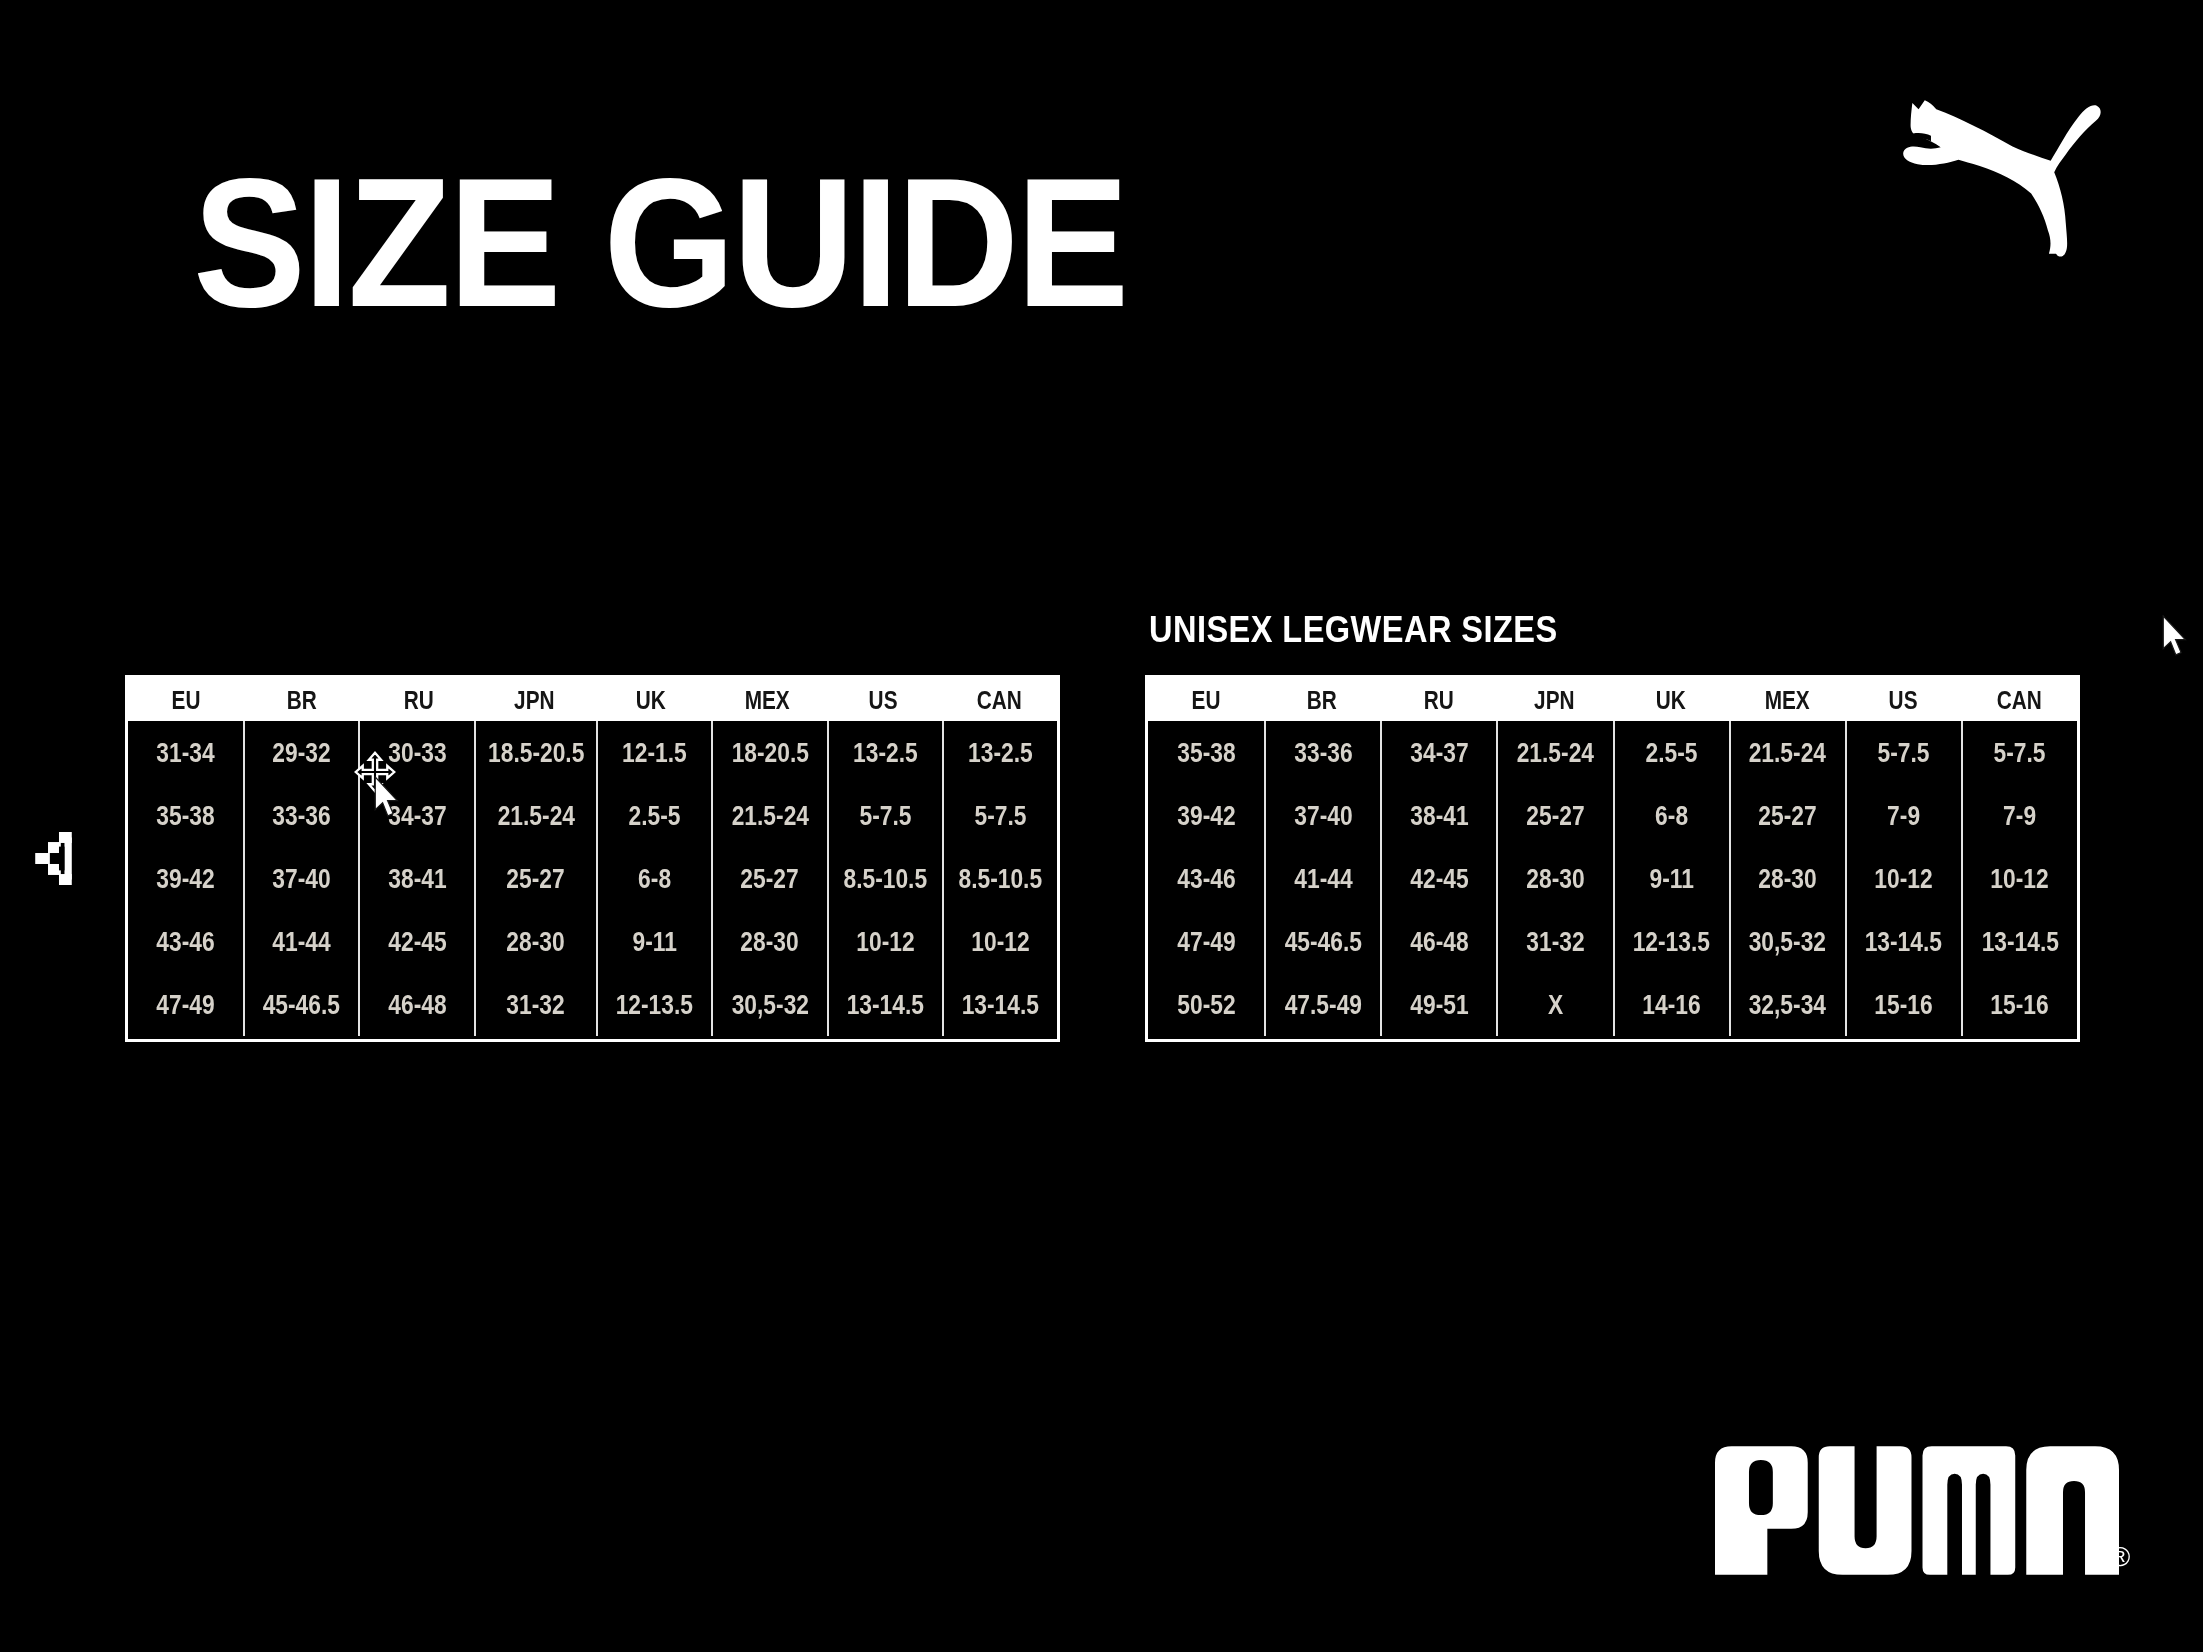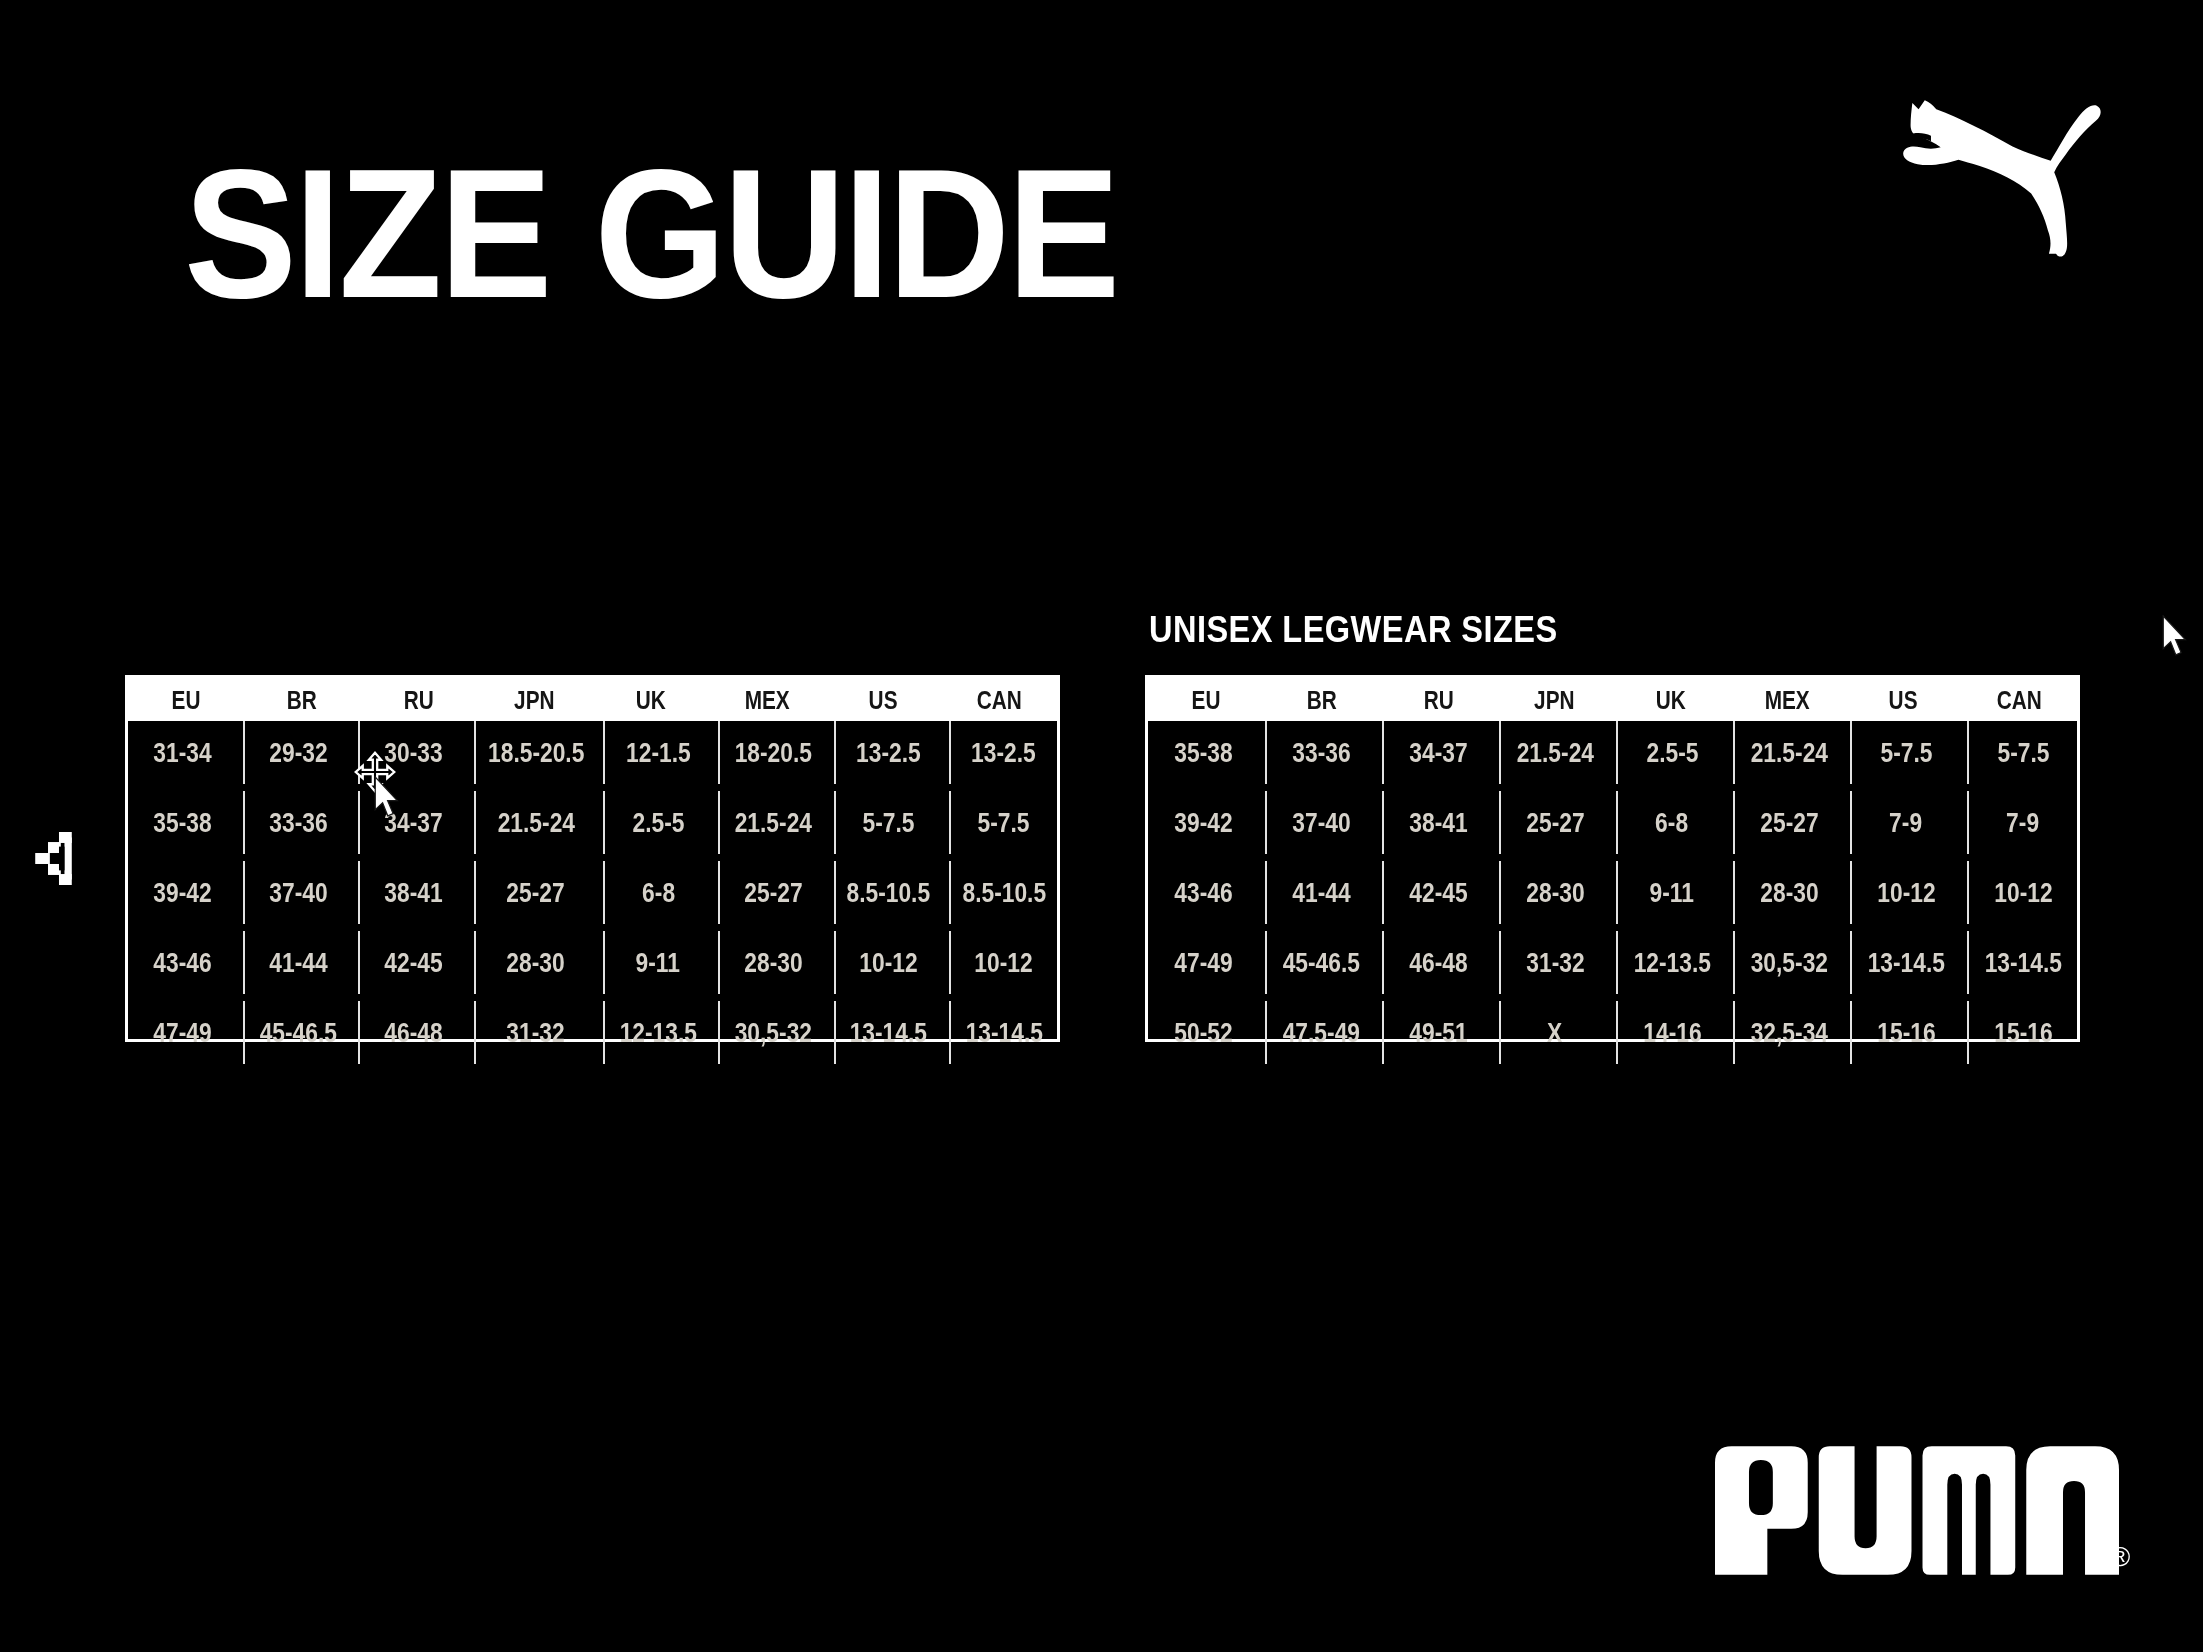--- a/index.html
+++ b/index.html
@@ -4,21 +4,21 @@
 <style>
   html,body{margin:0;padding:0;background:#000;}
   .stage{
     position:relative;width:2204px;height:1653px;background:#000;overflow:hidden;
     font-family:"Liberation Sans",sans-serif;
   }
   .cond{display:inline-block;transform:scaleX(0.85);transform-origin:left center;white-space:nowrap;}
   .condc{display:inline-block;transform:scaleX(0.8);transform-origin:center center;white-space:nowrap;}
 
   .page-title{
-    position:absolute;left:176px;top:133px;margin:8px;
+    position:absolute;left:176px;top:133px;margin:17px;
     color:#fff;font-size:184px;font-weight:bold;letter-spacing:-2.8px;line-height:1;
   }
   .page-title .cond{transform:scaleX(0.92);}
 
   .cat-logo{position:absolute;left:1876px;top:64px;width:266px;height:219px;}
 
   .section-title{
     position:absolute;margin:0;color:#fff;font-size:37px;font-weight:700;
     letter-spacing:0.5px;line-height:1;
   }
@@ -30,21 +30,21 @@
     position:absolute;top:675px;width:935px;height:367px;
     border:3.7px solid #fff;box-sizing:border-box;background:#000;
   }
   .women-pos{left:125px;}
   .unisex-pos{left:1145px;}
   .thead{
     display:grid;grid-template-columns:repeat(8,1fr);height:43px;
     background:#fff;align-items:center;
   }
   .hc{text-align:center;color:#151515;font-size:26px;font-weight:bold;line-height:1;}
-  .tbody{display:grid;grid-template-columns:repeat(8,1fr);grid-auto-rows:63px;gap:7px;}
+  .tbody{display:grid;grid-template-columns:repeat(8,1fr);grid-auto-rows:63px;}
   .cell{
     display:flex;align-items:center;justify-content:center;
     color:#d6d2ca;font-size:28.5px;font-weight:bold;line-height:1;
     box-sizing:border-box;
   }
   .cell.sep{border-left:2.8px solid #e3e3e3;}
 
   .wordmark{position:absolute;left:1715px;top:1446px;width:404px;height:129px;}
   .registered{
     position:absolute;left:2110px;top:1543px;color:#fff;font-size:27.5px;line-height:1;

